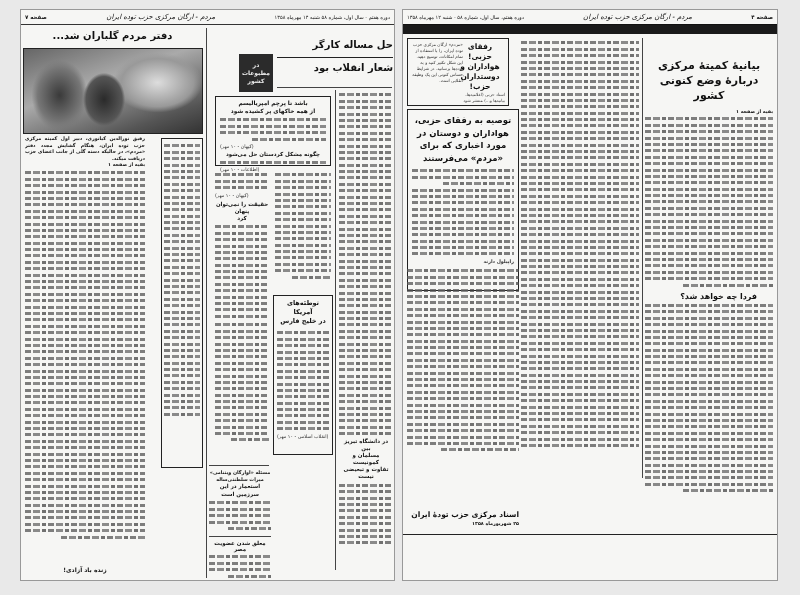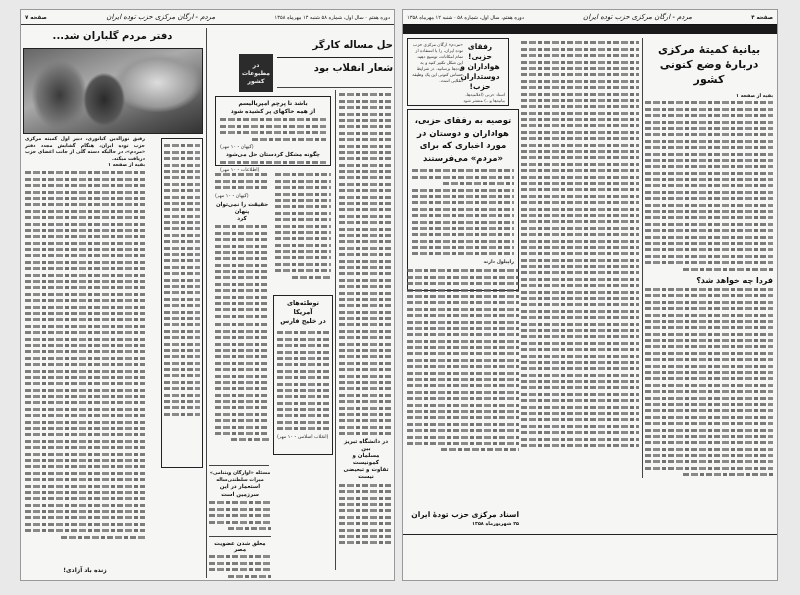--- a/index.html
+++ b/index.html
@@ -34,21 +34,21 @@
 
 <div class="page right">
   <div class="masthead">
     <span class="pageno">صفحه ۴</span>
     <span class="logo">مردم - ارگان مرکزی حزب توده ایران</span>
     <span>دوره هفتم، سال اول، شماره ۵۸ - شنبه ۱۲ مهرماه ۱۳۵۸</span>
   </div>
   <div class="rule-dark"></div>
 
   <div class="col" style="right:4px;top:28px;width:128px;">
-    <div class="headline" style="font-size:11px;line-height:15px;margin-top:4px;">
+    <div class="headline" style="font-size:11px;line-height:15px;margin-top:20px;">
       <div>بیانیهٔ کمیتهٔ مرکزی</div>
       <div>دربارهٔ وضع کنونی کشور</div>
     </div>
     <div class="sig small" style="margin-top:6px;">بقیه از صفحه ۱</div>
     <div class="txt">
       <span class="filler"></span>
         <span class="filler"></span>
         <span class="filler"></span>
         <span class="filler"></span>
         <span class="filler"></span>
@@ -68,21 +68,21 @@
         <span class="filler"></span>
         <span class="filler"></span>
         <span class="filler"></span>
         <span class="filler"></span>
         <span class="filler"></span>
         <span class="filler"></span>
         <span class="filler"></span>
         <span class="filler"></span>
         <span class="filler short"></span>
     </div>
-    <div class="headline" style="font-size:8px;text-align:right;margin:5px 0 3px;">فردا چه خواهد شد؟</div>
+    <div class="headline" style="font-size:8px;text-align:right;margin:5px 16px 3px;">فردا چه خواهد شد؟</div>
     <div class="txt">
       <span class="filler"></span>
         <span class="filler"></span>
         <span class="filler"></span>
         <span class="filler"></span>
         <span class="filler"></span>
         <span class="filler"></span>
         <span class="filler"></span>
         <span class="filler"></span>
         <span class="filler"></span>

